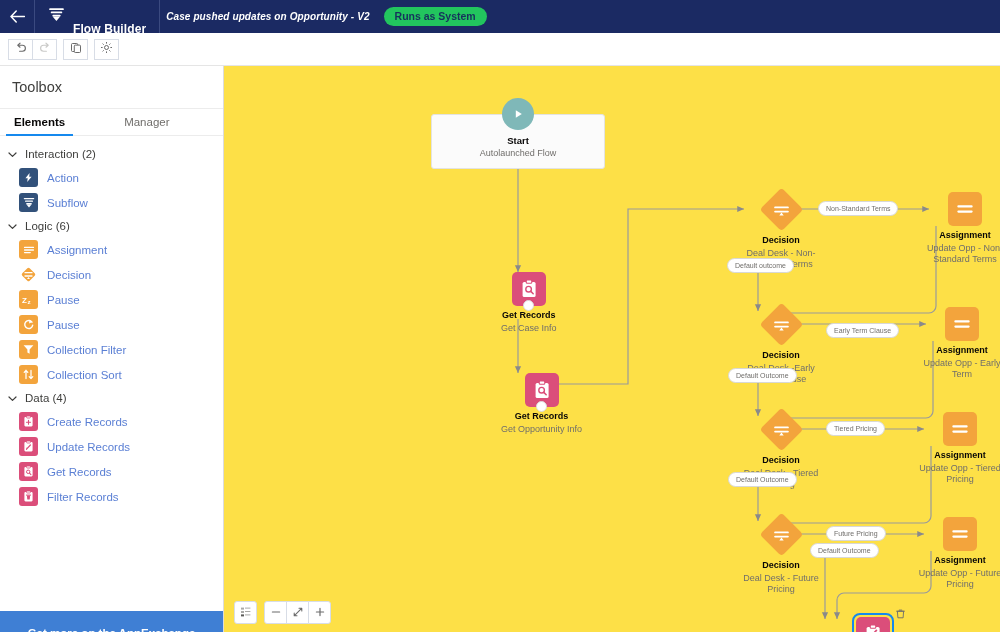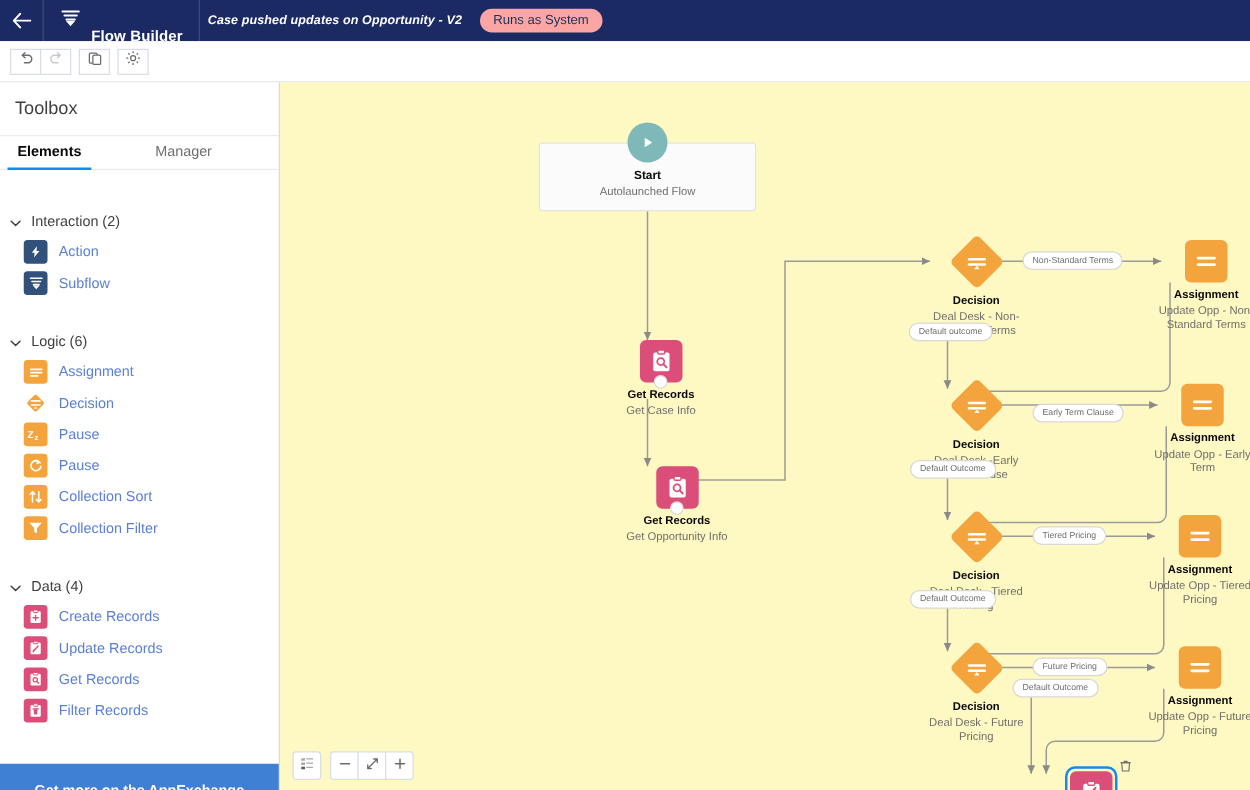--- a/index.html
+++ b/index.html
@@ -15,22 +15,22 @@
     color: #fff; position: relative;
   }
   .hdr-back { width: 34px; height: 33px; display: flex; align-items: center;
     justify-content: center; cursor: pointer; }
   .hdr-back svg { display: block; }
   .hdr-divider { width: 1px; height: 33px; background: #3b4a80; }
   .hdr-brand { display: flex; align-items: center; gap: 8px; padding: 0 13px; }
   .hdr-brand-label { font-size: 12px; font-weight: bold; letter-spacing: .1px; margin-top: 24px; }
   .hdr-flowname { font-size: 10px; font-weight: bold; padding-left: 6px; letter-spacing: .1px; font-style: italic; }
   .hdr-badge {
-    margin-left: 14px; background: #fca5a5; color: #16325c; font-size: 10.5px;
-    font-weight: normal; border-radius: 11px; padding: 4px 11px 5px; line-height: 1;
+    margin-left: 14px; background: #22c55e; color: #16325c; font-size: 10.5px;
+    font-weight: bold; border-radius: 11px; padding: 4px 11px 5px; line-height: 1;
     cursor: pointer; white-space: nowrap;
   }
 
   
   .toolbar {
     height: 33px; background: #fff; border-bottom: 1px solid #e5e5e5;
     display: flex; align-items: center; position: relative;
   }
   .btn-group { display: flex; margin-left: 8px; }
   .tb-btn {
@@ -66,42 +66,42 @@
   .sb-tab { font-size: 11.5px; color: #706e6b; padding: 7px 12px 7px; cursor: pointer;
     position: relative; }
   .sb-tab.active { color: #080707; font-weight: bold; }
   .sb-tab.active::after {
     content: ""; position: absolute; left: 4px; right: 4px; bottom: -1px;
     height: 2px; background: #1589ee;
   }
   .sb-scroll { flex: 1; overflow: hidden; padding-top: 7px; }
   .sb-group {
     display: flex; align-items: center; gap: 7px; padding: 5px 0 5px 7px;
-    font-size: 11.5px; color: #3e3e3c; cursor: pointer; margin-top: 24px;
+    font-size: 11.5px; color: #3e3e3c; cursor: pointer;
   }
   .chev { width: 11px; height: 11px; flex: none; }
   .sb-item {
     display: flex; align-items: center; gap: 9px; padding: 3px 0 3px 19px;
     font-size: 11.5px; color: #5a7fd4; cursor: pointer;
   }
   .el-icon { width: 19px; height: 19px; border-radius: 3px; flex: none;
     display: flex; align-items: center; justify-content: center; }
   .el-icon svg { display: block; }
   .ic-navy { background: #32517a; }
   .ic-orange { background: #f3a43c; }
   .ic-pink { background: #db4e7a; }
   .appex-bar {
     height: 21px; background: #3f7fd4; color: #fff; font-size: 11.5px;
     font-weight: bold; display: flex; align-items: flex-end; justify-content: center;
     cursor: pointer; overflow: hidden; padding-bottom: 0;
   }
   .appex-bar span { transform: translateY(7px); }
 
   
-  .canvas { flex: 1; position: relative; background: #fef9c3; overflow: hidden; }
+  .canvas { flex: 1; position: relative; background: #fde047; overflow: hidden; }
   .canvas-inner { position: absolute; inset: 0; }
   .svg-layer { position: absolute; inset: 0; width: 100%; height: 100%; }
 
   .node { position: absolute; display: flex; flex-direction: column;
     align-items: center; }
   .node-label { font-size: 9px; font-weight: bold; color: #080707;
     margin-top: 4px; text-align: center; line-height: 1.28; white-space: nowrap; }
   .node-sub { font-size: 9px; color: #706e6b; text-align: center;
     line-height: 1.28; margin-top: 1px; }
 
@@ -303,33 +303,33 @@
           <svg width="13" height="13" viewBox="0 0 13 13">
             <path d="M10 4.2a4 4 0 10.7 3" stroke="#fff" stroke-width="1.4" fill="none" stroke-linecap="round"></path>
             <path d="M7.2 1.4l3 2.7-3 1.5z" fill="#fff"></path>
             </svg>
         </span>
         <span>Pause</span>
       </div>
       <div class="sb-item">
         <span class="el-icon ic-orange">
           <svg width="13" height="13" viewBox="0 0 13 13">
+            <path d="M1.6 2.2h9.8L7.6 6.6v4.2L5.4 9.4V6.6z" fill="#fff"></path>
+            </svg>
+        </span>
+        <span>Collection Filter</span>
+      </div>
+      <div class="sb-item">
+        <span class="el-icon ic-orange">
+          <svg width="13" height="13" viewBox="0 0 13 13">
             <path d="M4 10.6V2.4M4 2.4L2.2 4.4M4 2.4l1.8 2" stroke="#fff" stroke-width="1.25" fill="none" stroke-linecap="round" stroke-linejoin="round"></path>
             <path d="M9 2.4v8.2M9 10.6l-1.8-2M9 10.6l1.8-2" stroke="#fff" stroke-width="1.25" fill="none" stroke-linecap="round" stroke-linejoin="round"></path>
             </svg>
         </span>
         <span>Collection Sort</span>
-      </div>
-      <div class="sb-item">
-        <span class="el-icon ic-orange">
-          <svg width="13" height="13" viewBox="0 0 13 13">
-            <path d="M1.6 2.2h9.8L7.6 6.6v4.2L5.4 9.4V6.6z" fill="#fff"></path>
-            </svg>
-        </span>
-        <span>Collection Filter</span>
       </div>
 
       <div class="sb-group">
         <svg class="chev" viewBox="0 0 11 11">
           <path d="M2 4l3.5 3.4L9 4" stroke="#3e3e3c" stroke-width="1.2" fill="none" stroke-linecap="round" stroke-linejoin="round"></path>
           </svg>
         <span>Data (4)</span>
       </div>
       <div class="sb-item">
         <span class="el-icon ic-pink">

